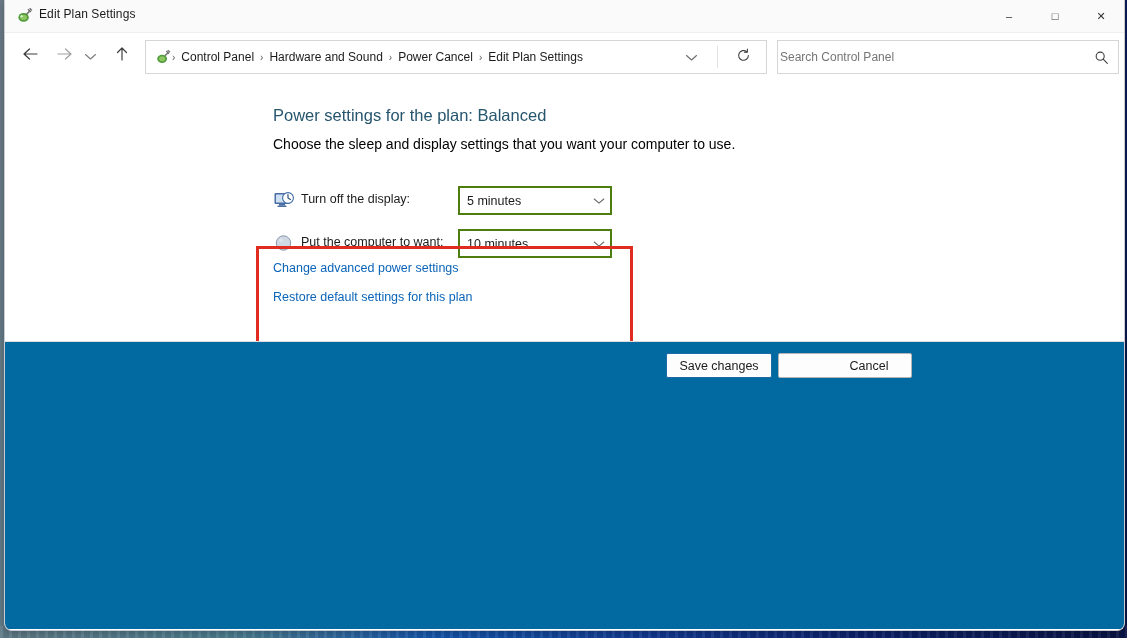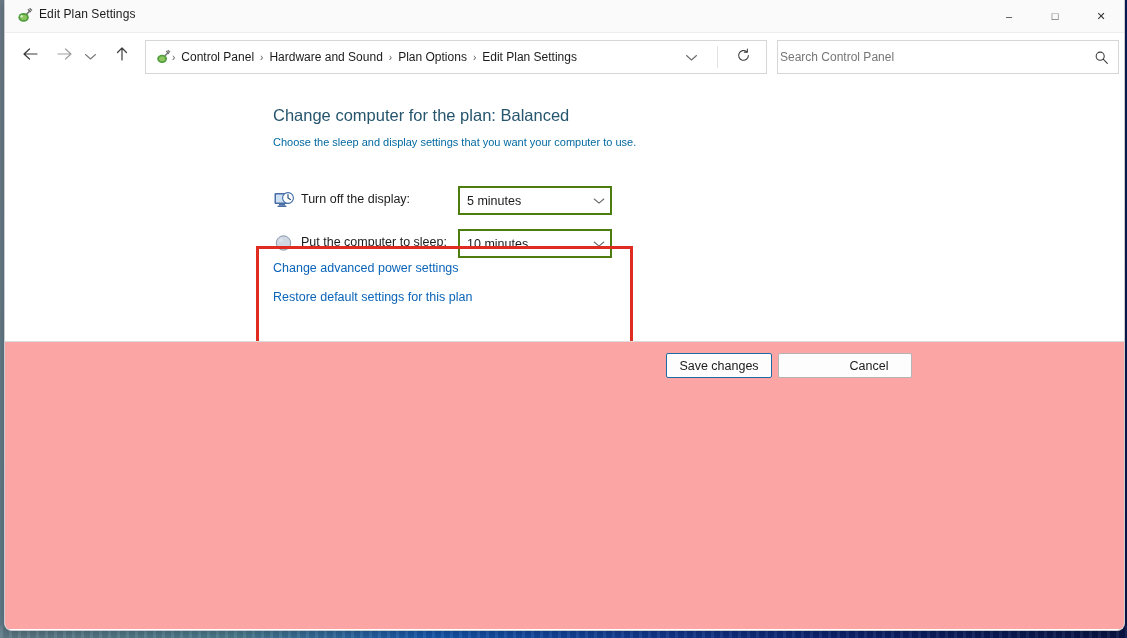--- a/index.html
+++ b/index.html
@@ -180,22 +180,22 @@
   #page-title {
     position: absolute;
     left: 268px; top: 26px;
     font-size: 16.5px;
     color: #26556e;
     white-space: nowrap;
   }
   #page-subtitle {
     position: absolute;
     left: 268px; top: 56px;
-    font-size: 11px;
-    color: #0369a1;
+    font-size: 14px;
+    color: #000000;
     white-space: nowrap;
   }
 
   
   #settings {
     position: absolute;
     left: 268px; top: 100px;
     width: 350px;
   }
   .setting-row {
@@ -260,21 +260,21 @@
   #footer-sep {
     position: absolute;
     left: 0; top: 341px;
     width: 1119px; height: 1px;
     background: #dcdcdc;
   }
   #footer {
     position: absolute;
     left: 0; top: 342px;
     width: 1119px; height: 287px;
-    background: #fca5a5;
+    background: #0369a1;
   }
   .btn {
     position: absolute;
     top: 11px;
     height: 23px;
     border: 1px solid #b4b4b4;
     background: #fdfdfd;
     font-family: "Liberation Sans", sans-serif;
     font-size: 12.5px;
     color: #1b1b1b;
@@ -372,21 +372,21 @@
           <path d="M13.0 2.2 L15.8 5.0" stroke="#6f6f6f" stroke-width="1.4" fill="none"></path>
           <path d="M14.6 1.2 L16.9 3.5" stroke="#6f6f6f" stroke-width="1.4" fill="none"></path>
         </svg>
       </span>
 
       <span class="crumb-sep">›</span>
       <span class="crumb">Control Panel</span>
       <span class="crumb-sep">›</span>
       <span class="crumb">Hardware and Sound</span>
       <span class="crumb-sep">›</span>
-      <span class="crumb">Plan Options</span>
+      <span class="crumb">Power Cancel</span>
       <span class="crumb-sep">›</span>
       <span class="crumb">Edit Plan Settings</span>
 
       <div id="crumb-chevron">
         <span>
           <svg width="13" height="9" viewBox="0 0 13 9">
             <path d="M1.5 2.5 L6.5 7 L11.5 2.5" stroke="#6d6d6d" stroke-width="1.1" fill="none" stroke-linecap="round" stroke-linejoin="round"></path>
           </svg>
         </span>
       </div>
@@ -409,21 +409,21 @@
         <svg width="15" height="15" viewBox="0 0 16 16">
           <circle cx="6.6" cy="6.6" r="4.3" stroke="#3c3c3c" stroke-width="1.15" fill="none"></circle>
           <path d="M9.8 9.8 L14.2 14.2" stroke="#3c3c3c" stroke-width="1.15" stroke-linecap="round"></path>
         </svg>
       </span>
     </div>
   </div>
 
   <div id="content">
 
-    <div id="page-title">Change computer for the plan: Balanced</div>
+    <div id="page-title">Power settings for the plan: Balanced</div>
     <div id="page-subtitle">Choose the sleep and display settings that you want your computer to use.</div>
 
     <div id="settings">
 
       <div class="setting-row">
         <span class="setting-icon">
           <svg width="22" height="22" viewBox="0 0 22 22">
             <rect x="1.5" y="4" width="15" height="11" rx="1" fill="#4a6fa5"></rect>
             <rect x="3" y="5.5" width="12" height="8" fill="#cfe0f2"></rect>
             <rect x="6" y="15" width="6" height="1.6" fill="#4a6fa5"></rect>
@@ -444,21 +444,21 @@
       </div>
 
       <div class="setting-row">
         <span class="setting-icon">
           <svg width="22" height="22" viewBox="0 0 22 22">
             <circle cx="10.5" cy="11" r="7.2" fill="#cfd8e3" stroke="#7d8da0" stroke-width="0.9"></circle>
             <path d="M10.5 3.8 A7.2 7.2 0 0 0 10.5 18.2 A7.2 7.2 0 0 1 10.5 3.8 Z" fill="#566d86"></path>
             <circle cx="8.2" cy="8.2" r="1.8" fill="#eef3f8" opacity="0.55"></circle>
           </svg>
         </span>
-        <span class="setting-label">Put the computer to sleep:</span>
+        <span class="setting-label">Put the computer to want:</span>
         <div class="combo">
           <span class="combo-value">10 minutes</span>
           <span class="combo-arrow">
             <svg width="12" height="8" viewBox="0 0 12 8">
               <path d="M1.2 2 L6 6.2 L10.8 2" stroke="#6b6b6b" stroke-width="1.1" fill="none" stroke-linecap="round" stroke-linejoin="round"></path>
             </svg>
           </span>
         </div>
       </div>
     </div>

